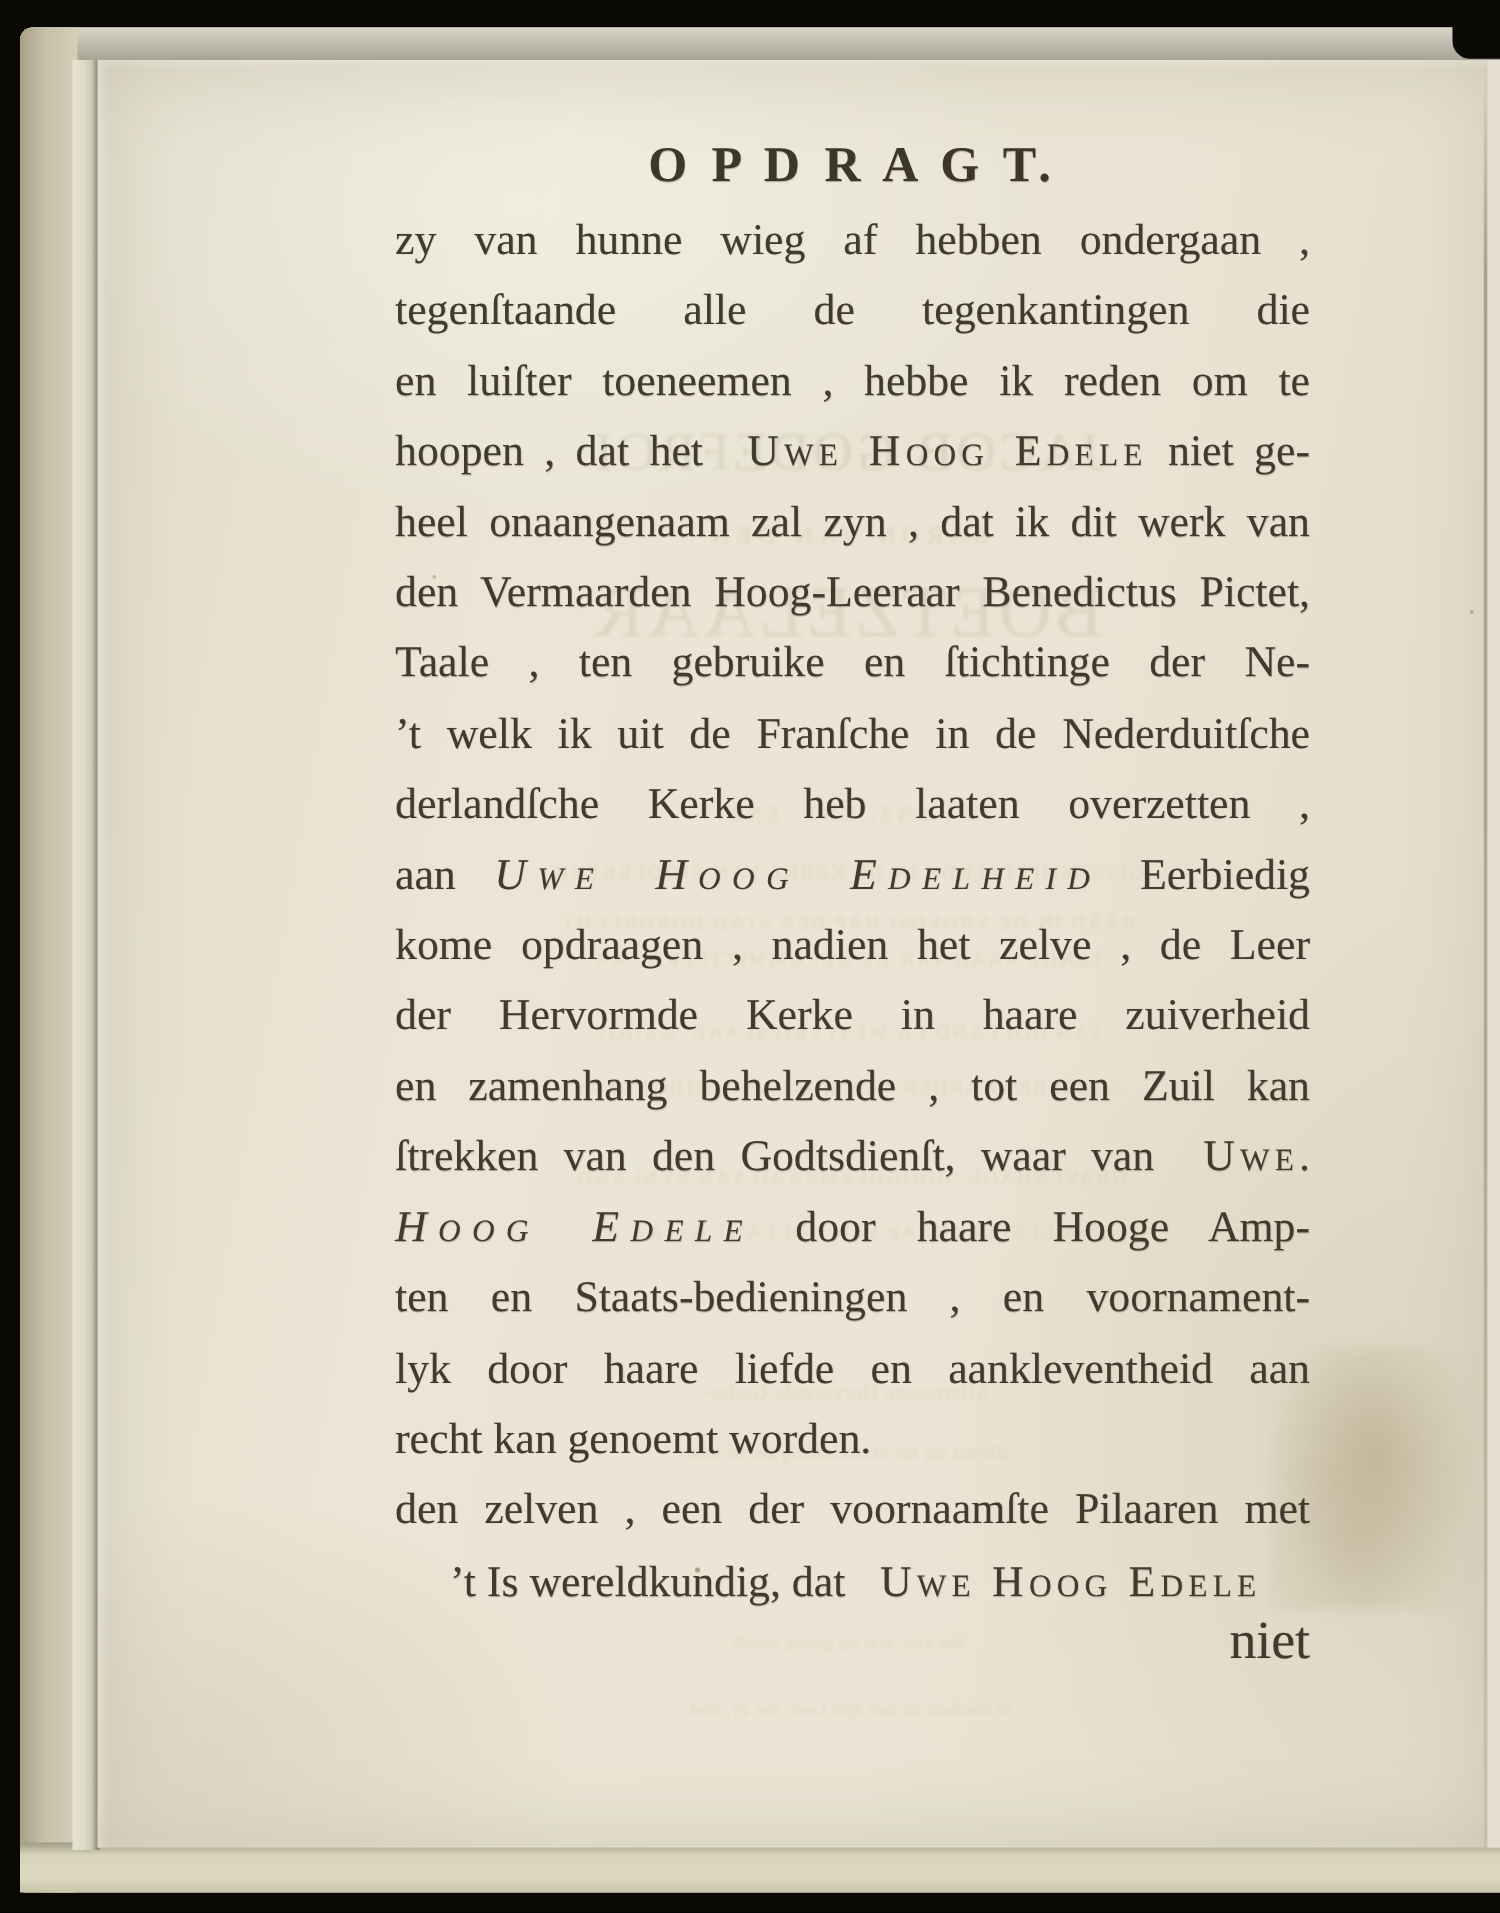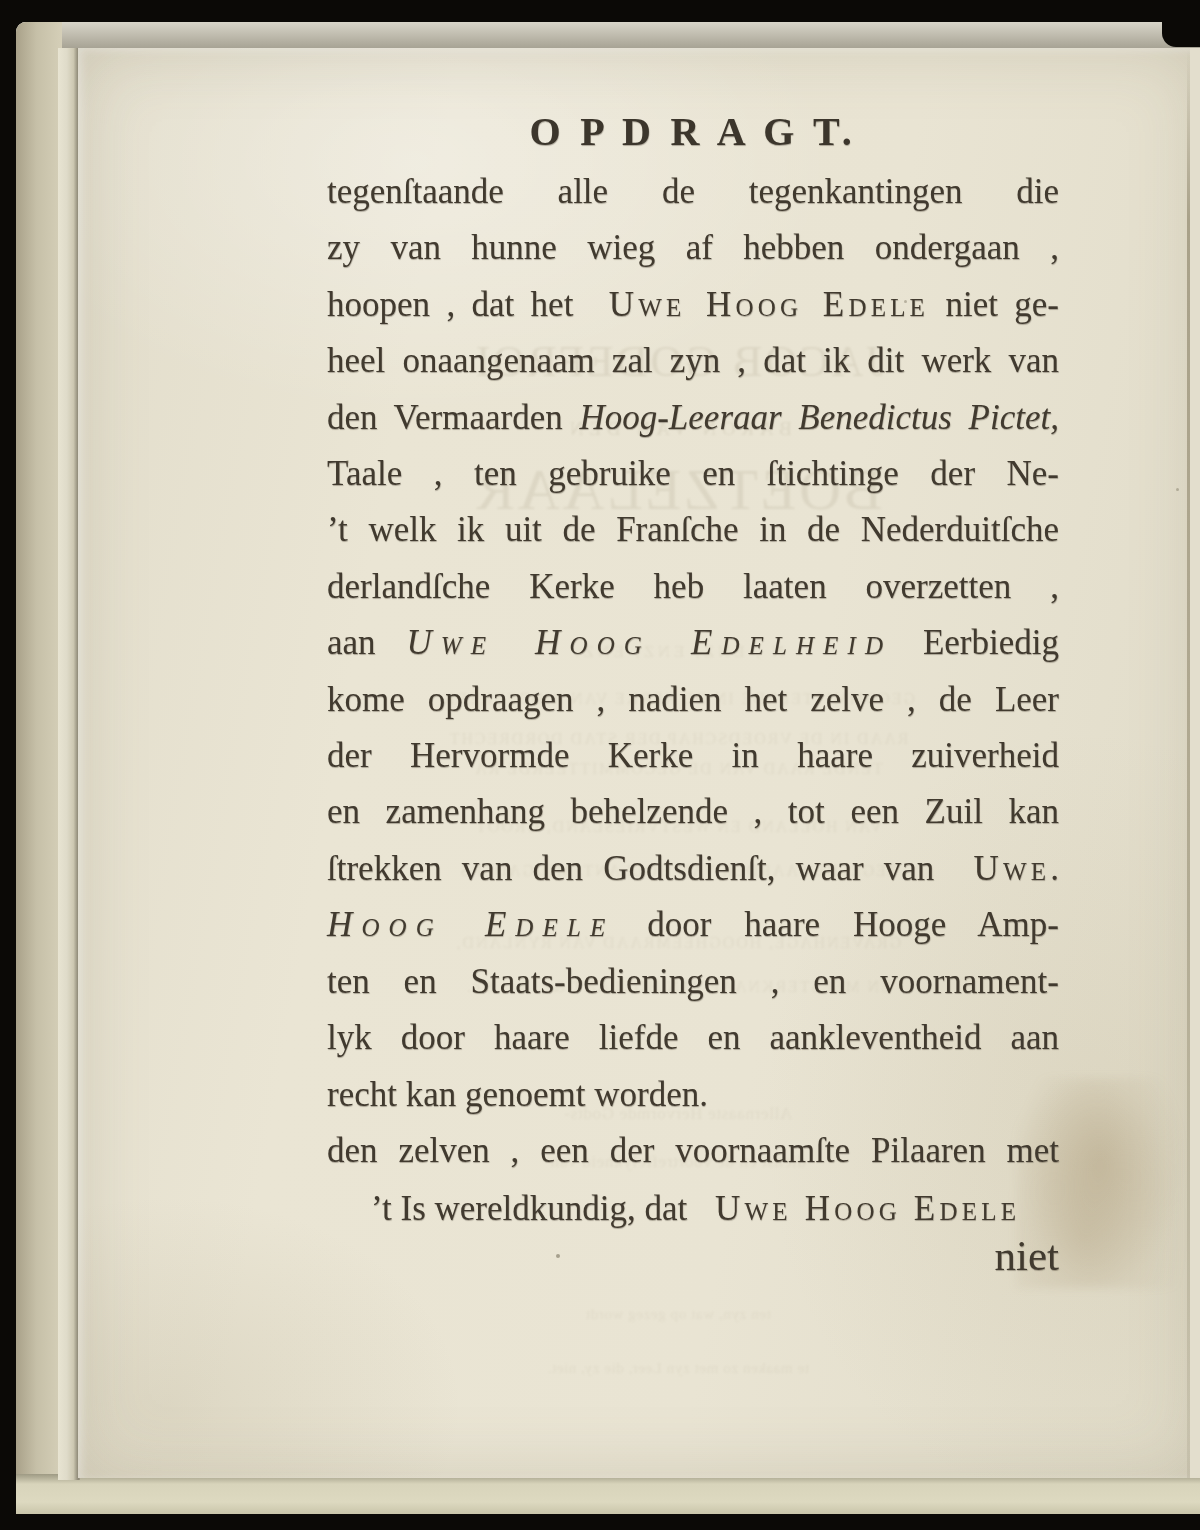--- a/index.html
+++ b/index.html
@@ -28,30 +28,30 @@
         background:
           radial-gradient(ellipse 700px 420px at 30% 8%, rgba(255,255,255,.30), rgba(255,255,255,0) 60%),
           radial-gradient(ellipse 500px 600px at 90% 75%, rgba(176,163,128,.14), rgba(176,163,128,0) 65%),
           radial-gradient(ellipse 420px 300px at 8% 95%, rgba(160,150,118,.18), rgba(160,150,118,0) 70%),
           linear-gradient(100deg,#e2ddcb 0,#eae5d4 28%,#e9e4d3 62%,#e0dbc8 100%);
         box-shadow:inset 0 0 70px rgba(122,112,86,.22), inset 4px 2px 8px rgba(255,255,255,.5);}
   #fore-edge-line{position:absolute;right:10px;top:0;bottom:0;width:3px;
         background:linear-gradient(180deg,rgba(148,141,118,.0) 0,#a8a189 12%,#b2ab93 60%,rgba(148,141,118,.2) 100%);}
   #fore-edge-sliver{position:absolute;right:0;top:0;bottom:0;width:10px;background:#e3decd;}
   
-  #text-block{position:absolute;left:249px;top:52px;width:732px;color:#413a2f;
+  #text-block{position:absolute;left:238px;top:52px;width:732px;color:#413a2f;
         text-shadow:.4px .5px .8px rgba(57,49,38,.35);}
   #heading{font-size:40px;line-height:64px;letter-spacing:.12em;text-align:center;
         font-weight:bold;margin:0;color:#3c362c;}
   .line{font-size:35px;line-height:56.4px;text-align:justify;text-align-last:justify;}
   .line.nojust{text-align:left;text-align-last:left;}
   .line.para2{text-indent:44px;line-height:48px;padding-top:6px;}
   .sc{font-variant:small-caps;letter-spacing:.12em;margin-left:19px;}
   .scw{font-variant:small-caps;letter-spacing:.26em;font-style:italic;}
-  .it{font-style:italic;}
+  .it{}
   #catchword{font-size:43px;line-height:46px;text-align:right;}
   
   #ghost-layer{position:absolute;inset:0;pointer-events:none;}
   .ghost{position:absolute;left:600px;transform:translateX(-50%) scaleX(-1);
          white-space:nowrap;color:#857a5e;opacity:.085;filter:blur(1.2px);
          font-family:"Liberation Serif",serif;}
   .ghost.big{opacity:.13;}
   #ornament-ghost{position:absolute;right:14px;top:1030px;width:170px;height:210px;
          background:radial-gradient(ellipse at 50% 40%,rgba(150,128,88,.28),rgba(150,128,88,0) 70%),
                     radial-gradient(ellipse at 40% 75%,rgba(150,128,88,.2),rgba(150,128,88,0) 70%);
@@ -85,22 +85,23 @@
         <div class="ghost" style="top: 1056px; font-size: 17px; letter-spacing: 0.04em;">Allernaaste Hervormde Godts-</div>
         <div class="ghost" style="top: 1104px; font-size: 17px; letter-spacing: 0.04em;">dienst en de voortreffelykheid van</div>
         <div class="ghost" style="top: 1258px; font-size: 15px; letter-spacing: 0.04em;">ten zyn, wat op gezeg wordt</div>
         <div class="ghost" style="top: 1312px; font-size: 15px; letter-spacing: 0.04em;">te maaken zo met zyn Leer, die zy, niet.</div>
       </div>
     <div id="ornament-ghost"></div>
 
     <div id="text-block">
       <h1 id="heading">O P D R A G T.</h1>
       <div id="body-lines">
+          <div class="line"><span>zy van hunne wieg af hebben ondergaan ,</span></div>
           <div class="line"><span>tegenſtaande alle de tegenkantingen die</span></div>
-          <div class="line"><span>zy van hunne wieg af hebben ondergaan ,</span></div>
+          <div class="line"><span>en luiſter toeneemen , hebbe ik reden om te</span></div>
           <div class="line"><span>hoopen , dat het </span><span class="sc">Uwe Hoog Edele</span><span> niet ge-</span></div>
           <div class="line"><span>heel onaangenaam zal zyn , dat ik dit werk van</span></div>
           <div class="line"><span>den Vermaarden </span><span class="it">Hoog-Leeraar Benedictus Pictet,</span></div>
           <div class="line"><span>Taale , ten gebruike en ſtichtinge der Ne-</span></div>
           <div class="line"><span>’t welk ik uit de Franſche in de Nederduitſche</span></div>
           <div class="line"><span>derlandſche Kerke heb laaten overzetten ,</span></div>
           <div class="line"><span>aan </span><span class="scw">Uwe Hoog Edelheid</span><span> Eerbiedig</span></div>
           <div class="line"><span>kome opdraagen , nadien het zelve , de Leer</span></div>
           <div class="line"><span>der Hervormde Kerke in haare zuiverheid</span></div>
           <div class="line"><span>en zamenhang behelzende , tot een Zuil kan</span></div>

